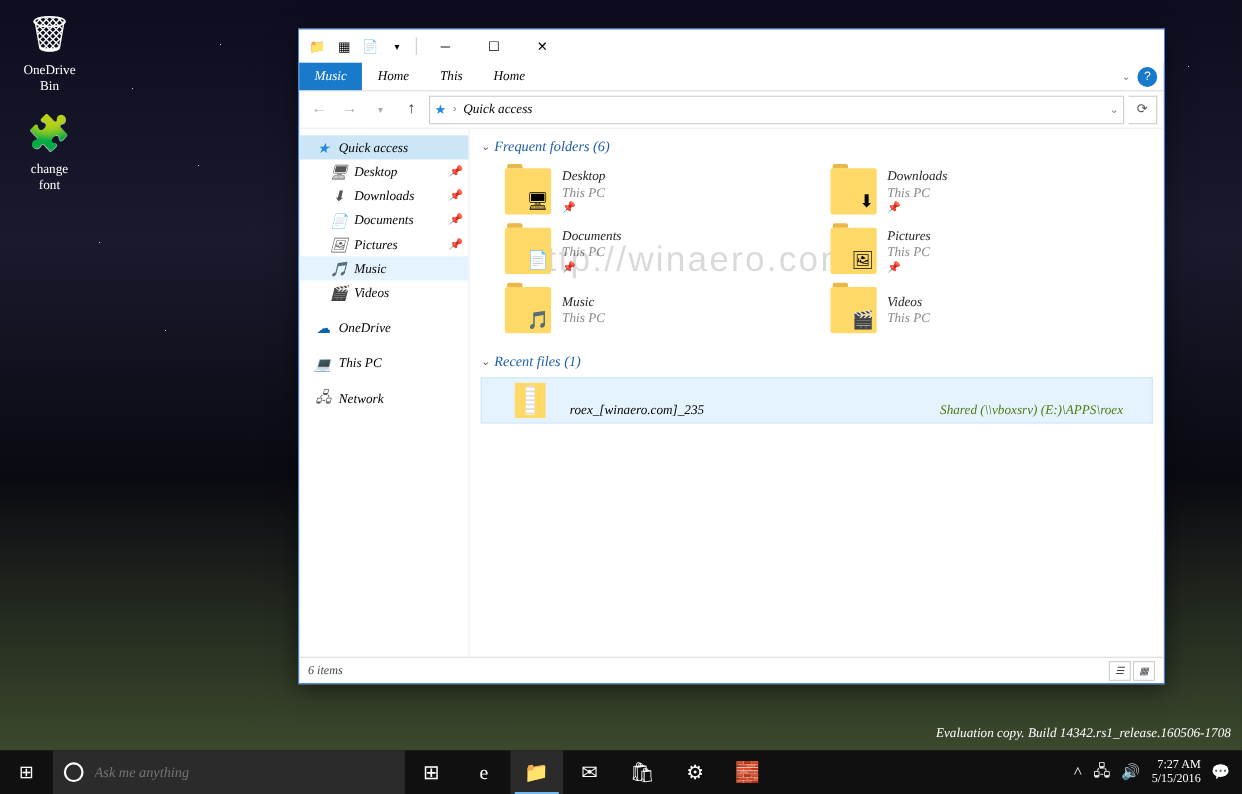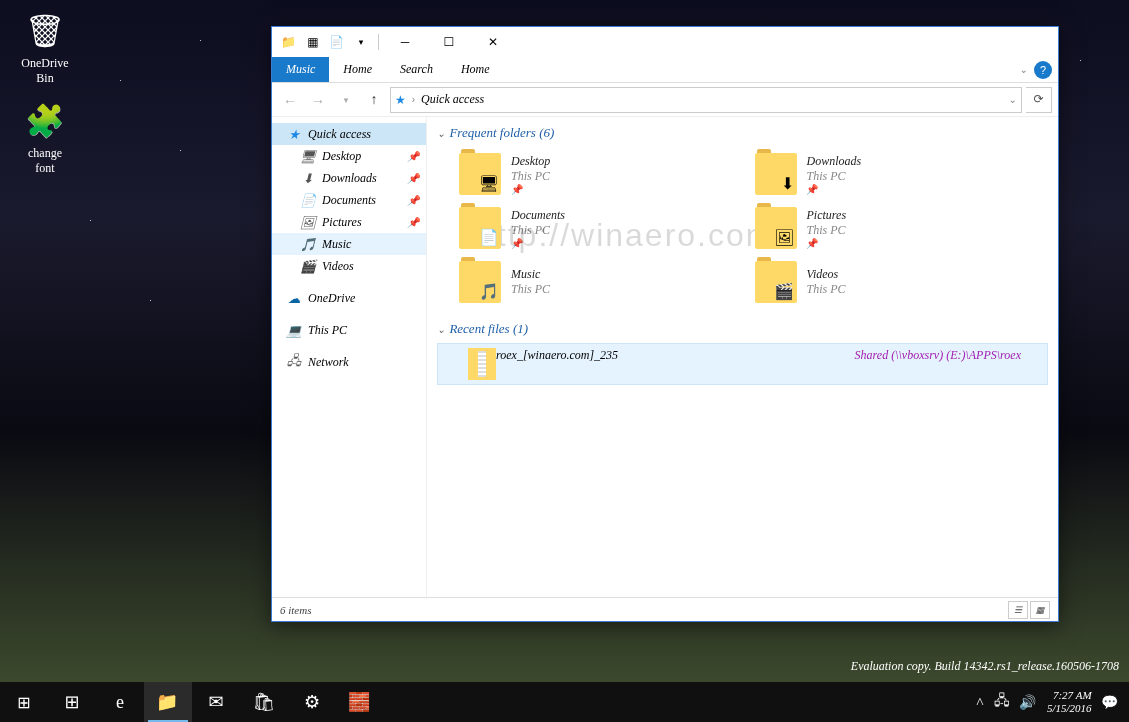--- a/index.html
+++ b/index.html
@@ -42,39 +42,39 @@
 .section-hdr { color: #1e5fa8; font-size: 13px; font-style: italic; display: flex; align-items: center; gap: 4px; margin-bottom: 6px; cursor: pointer; }
 .section-hdr .chev { font-size: 10px; color: #666; font-family: Arial; }
 .folders-grid { display: grid; grid-template-columns: 1fr 1fr; gap: 8px 20px; padding: 4px 20px 16px; }
 .folder-item { display: flex; gap: 10px; align-items: center; cursor: pointer; padding: 2px; }
 .folder-item .fico { width: 42px; height: 42px; background: #ffd968; border-radius: 2px; position: relative; display: flex; align-items: center; justify-content: center; font-size: 20px; font-family: Arial; }
 .folder-item .fico::before { content: ""; position: absolute; top: -4px; left: 2px; width: 14px; height: 4px; background: #e8b84a; border-radius: 2px 2px 0 0; }
 .folder-item .ftxt { display: flex; flex-direction: column; font-size: 12px; }
 .folder-item .fname { color: #222; font-style: italic; }
 .folder-item .floc { color: #888; font-style: italic; }
 .folder-item .fpin { color: #888; font-size: 10px; font-family: Arial; }
-.recent-row { display: flex; align-items: flex-start; padding: 4px 6px 4px 30px; gap: 0; font-size: 12px; background: #e5f3ff; border: 1px solid #cde6f7; cursor: pointer; font-style: italic; }
+.recent-row { display: flex; align-items: flex-end; padding: 4px 6px 4px 30px; gap: 22px; font-size: 12px; background: #e5f3ff; border: 1px solid #cde6f7; cursor: pointer; font-style: italic; }
 .recent-row .rico { width: 28px; height: 32px; background: #ffd968; position: relative; }
 .recent-row .rico::before { content: ""; position: absolute; top: 3px; left: 10px; width: 8px; height: 26px; background: linear-gradient(#ddd 50%, #fff 50%); background-size: 4px 4px; }
-.recent-row .rpath { margin-left: auto; color: #a21caf; padding-right: 20px; }
+.recent-row .rpath { margin-left: auto; color: #4d7c0f; padding-right: 20px; }
 .statusbar { height: 24px; border-top: 1px solid #ddd; display: flex; align-items: center; padding: 0 8px; font-size: 11px; color: #444; font-style: italic; }
 .statusbar .views { margin-left: auto; display: flex; gap: 2px; }
 .statusbar .views div { width: 20px; height: 18px; border: 1px solid #ccc; display: flex; align-items: center; justify-content: center; font-size: 9px; font-family: Arial; }
 .desktop-watermark { position: absolute; right: 10px; bottom: 48px; text-align: right; color: #fff; font-size: 12px; font-style: italic; }
 .taskbar { position: absolute; bottom: 0; left: 0; right: 0; height: 40px; background: #101010; display: flex; align-items: stretch; }
 .start { width: 48px; display: flex; align-items: center; justify-content: center; color: #fff; font-size: 16px; cursor: pointer; }
 .cortana { display: flex; align-items: center; background: #2b2b2b; width: 320px; padding: 0 10px; gap: 10px; cursor: text; }
 .cortana .cico { width: 18px; height: 18px; border: 2px solid #fff; border-radius: 50%; }
 .cortana input { background: transparent; border: none; color: #888; font-size: 13px; font-style: italic; font-family: inherit; outline: none; flex: 1; }
 .taskitems { display: flex; }
 .taskitem { width: 48px; display: flex; align-items: center; justify-content: center; font-size: 18px; cursor: pointer; color: #fff; position: relative; }
 .taskitem.active { background: #2b2b2b; }
 .taskitem.active::after { content: ""; position: absolute; bottom: 0; left: 4px; right: 4px; height: 2px; background: #76b9ed; }
 .tray { margin-left: auto; display: flex; align-items: center; color: #fff; font-size: 11px; gap: 10px; padding: 0 10px; font-family: "Segoe UI", Arial; }
-.tray .clock { text-align: right; line-height: 1.2; font-style: italic; font-family: inherit; }
+.tray .clock { text-align: right; line-height: 1.2; font-family: inherit; }
 .tray .tico { cursor: pointer; font-size: 14px; }
 </style>
 </head>
 <body>
 
 <div class="desktop">
   <div class="star" style="top:40px;left:200px"></div>
     <div class="star" style="top:80px;left:120px"></div>
   <div class="star" style="top:150px;left:180px"></div>
     <div class="star" style="top:220px;left:90px"></div>
@@ -106,21 +106,21 @@
       <div class="wincontrols">
         <div>─</div>
         <div>☐</div>
         <div class="close">✕</div>
       </div>
     </div>
 
     <div class="ribbon-tabs">
       <div class="ribbon-tab file">Music</div>
       <div class="ribbon-tab">Home</div>
-      <div class="ribbon-tab">Search</div>
+      <div class="ribbon-tab">This</div>
       <div class="ribbon-tab">Home</div>
       <div class="ribbon-spacer"></div>
       <div class="chevdrop">⌄</div>
       <div class="help-icon">?</div>
     </div>
 
     <div class="navbar">
       <div class="navbtn">←</div>
       <div class="navbtn">→</div>
       <div class="navbtn" style="font-size:9px">▾</div>
@@ -272,20 +272,24 @@
       </div>
     </div>
   </div>
 
   <div class="desktop-watermark">
     <div>Evaluation copy. Build 14342.rs1_release.160506-1708</div>
   </div>
 
   <div class="taskbar">
     <div class="start">⊞</div>
+    <div class="cortana">
+      <div class="cico"></div>
+      <input placeholder="Ask me anything" style="">
+    </div>
     <div class="taskitems" id="taskitems">
         <div class="taskitem">⊞</div>
         <div class="taskitem">e</div>
         <div class="taskitem active">📁</div>
         <div class="taskitem">✉</div>
         <div class="taskitem">🛍</div>
         <div class="taskitem">⚙</div>
         <div class="taskitem">🧱</div>
       </div>
     <div class="tray">

